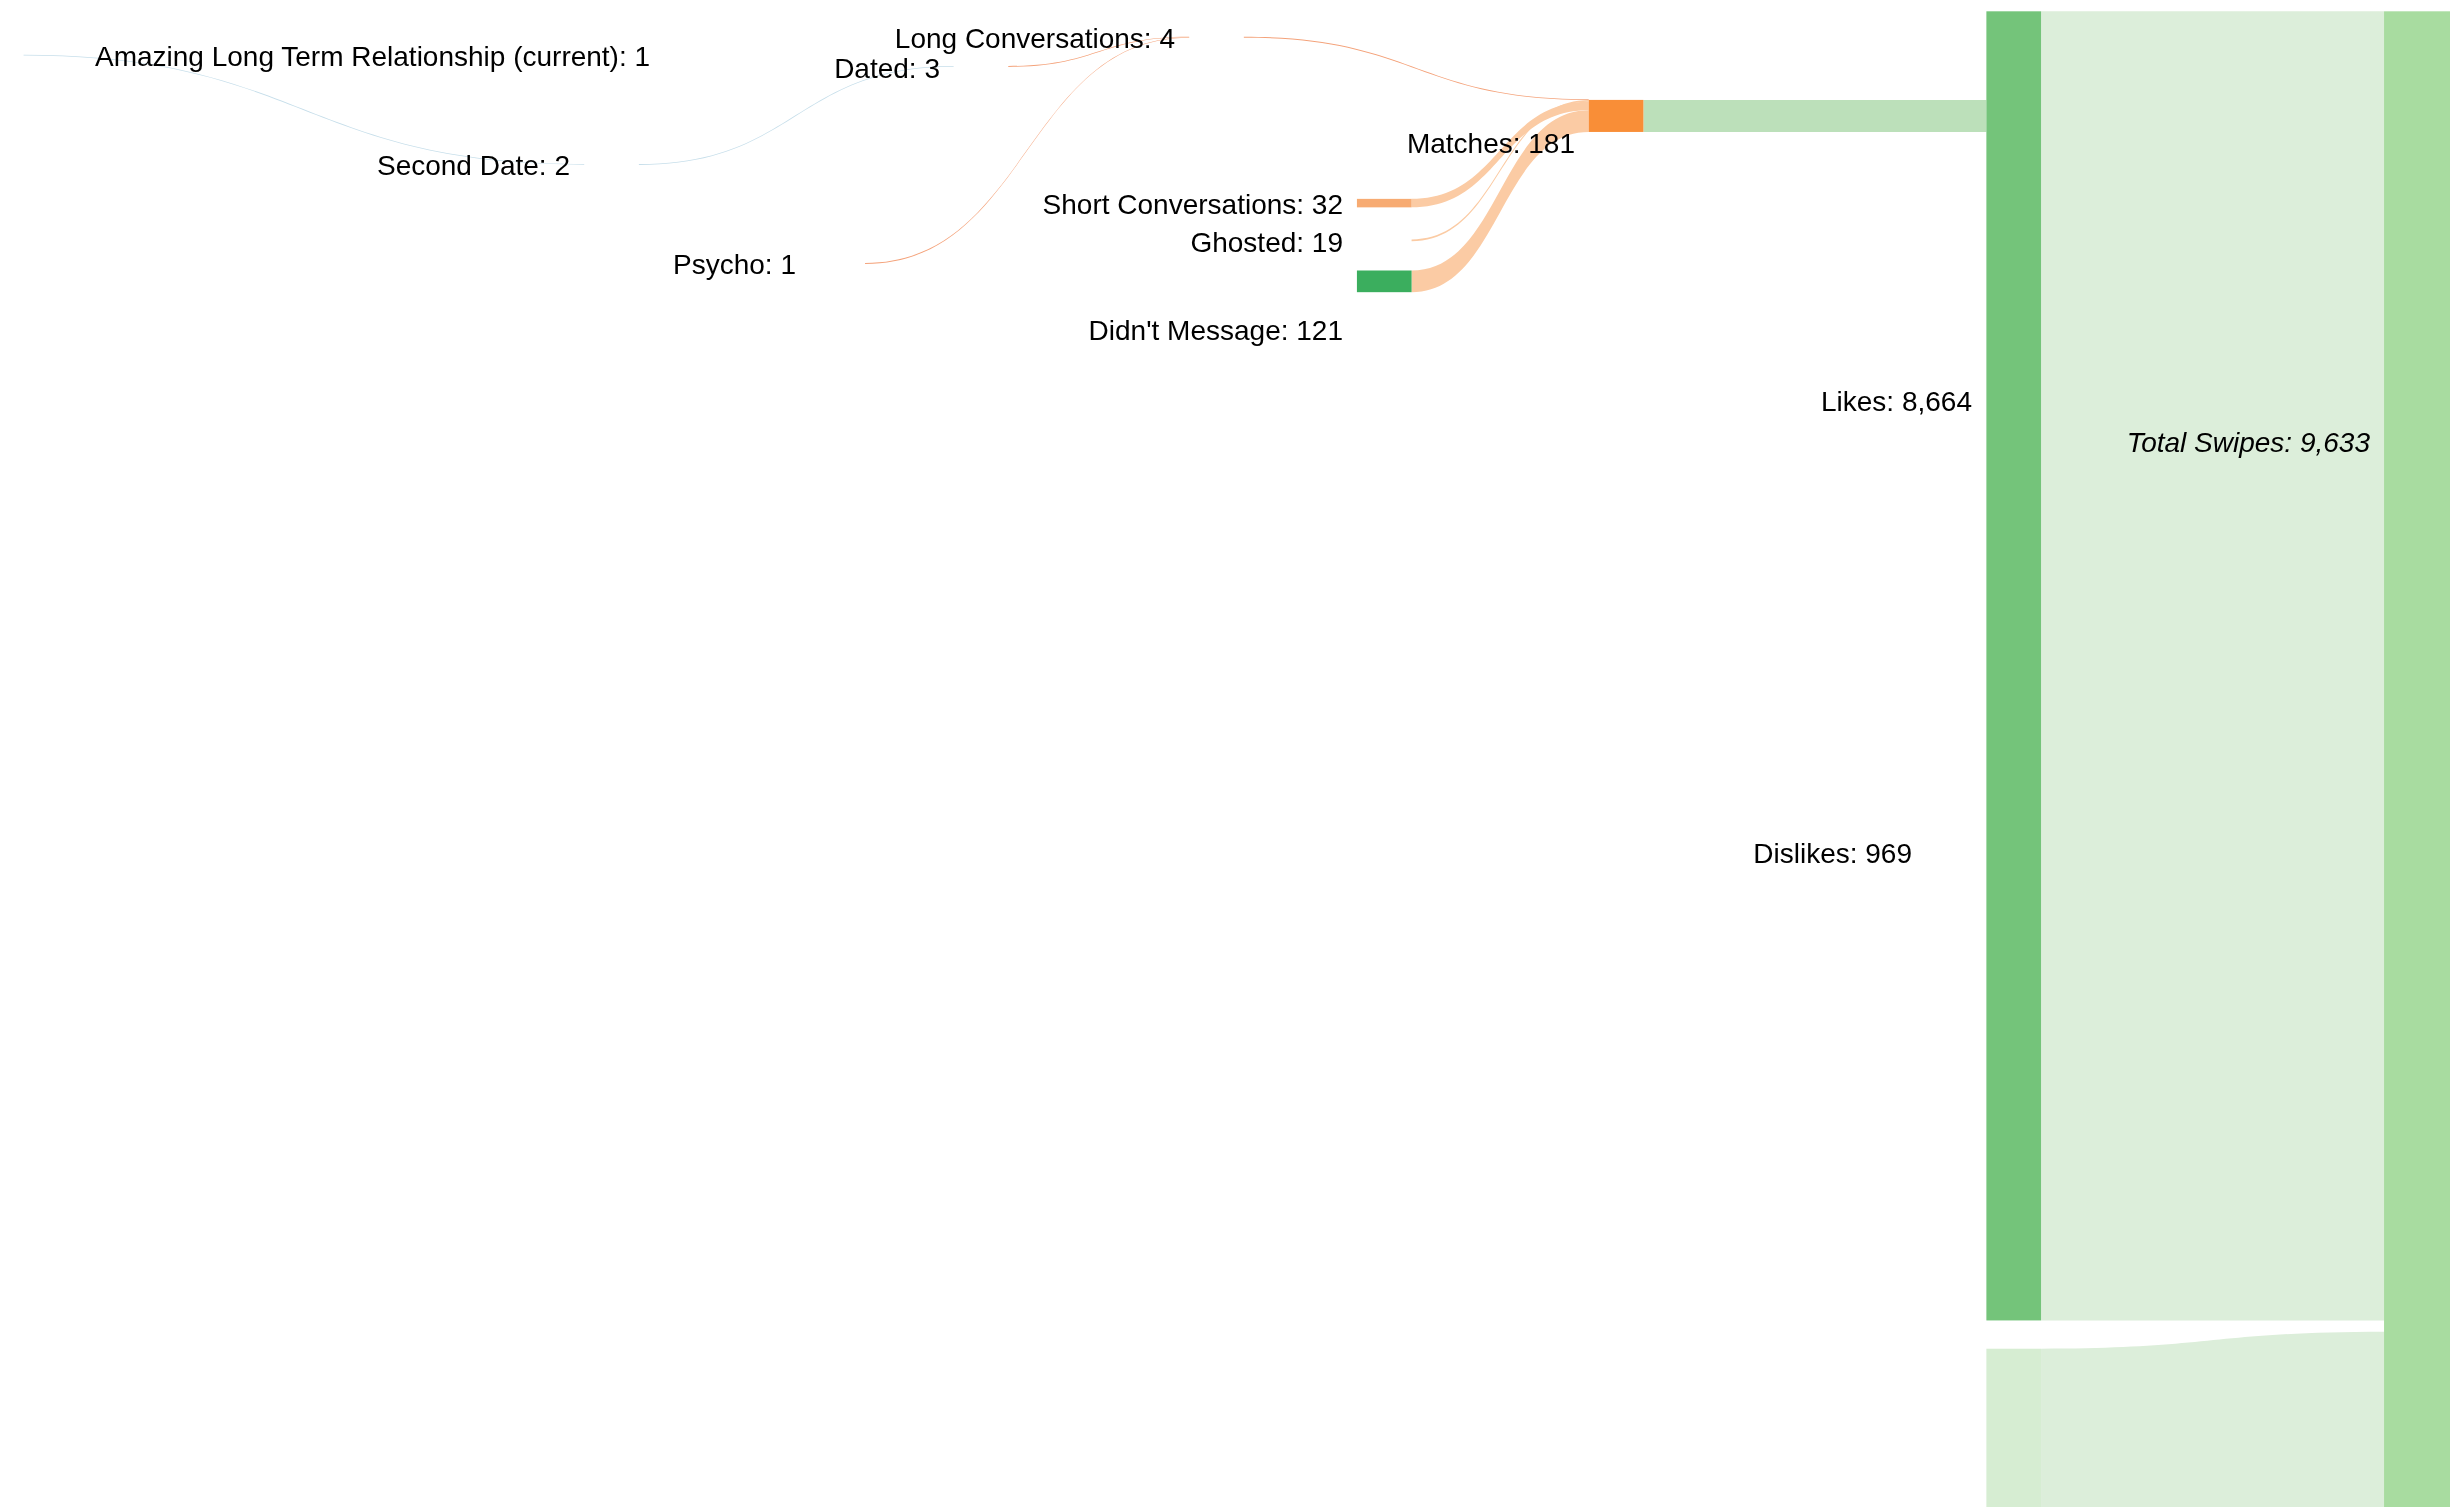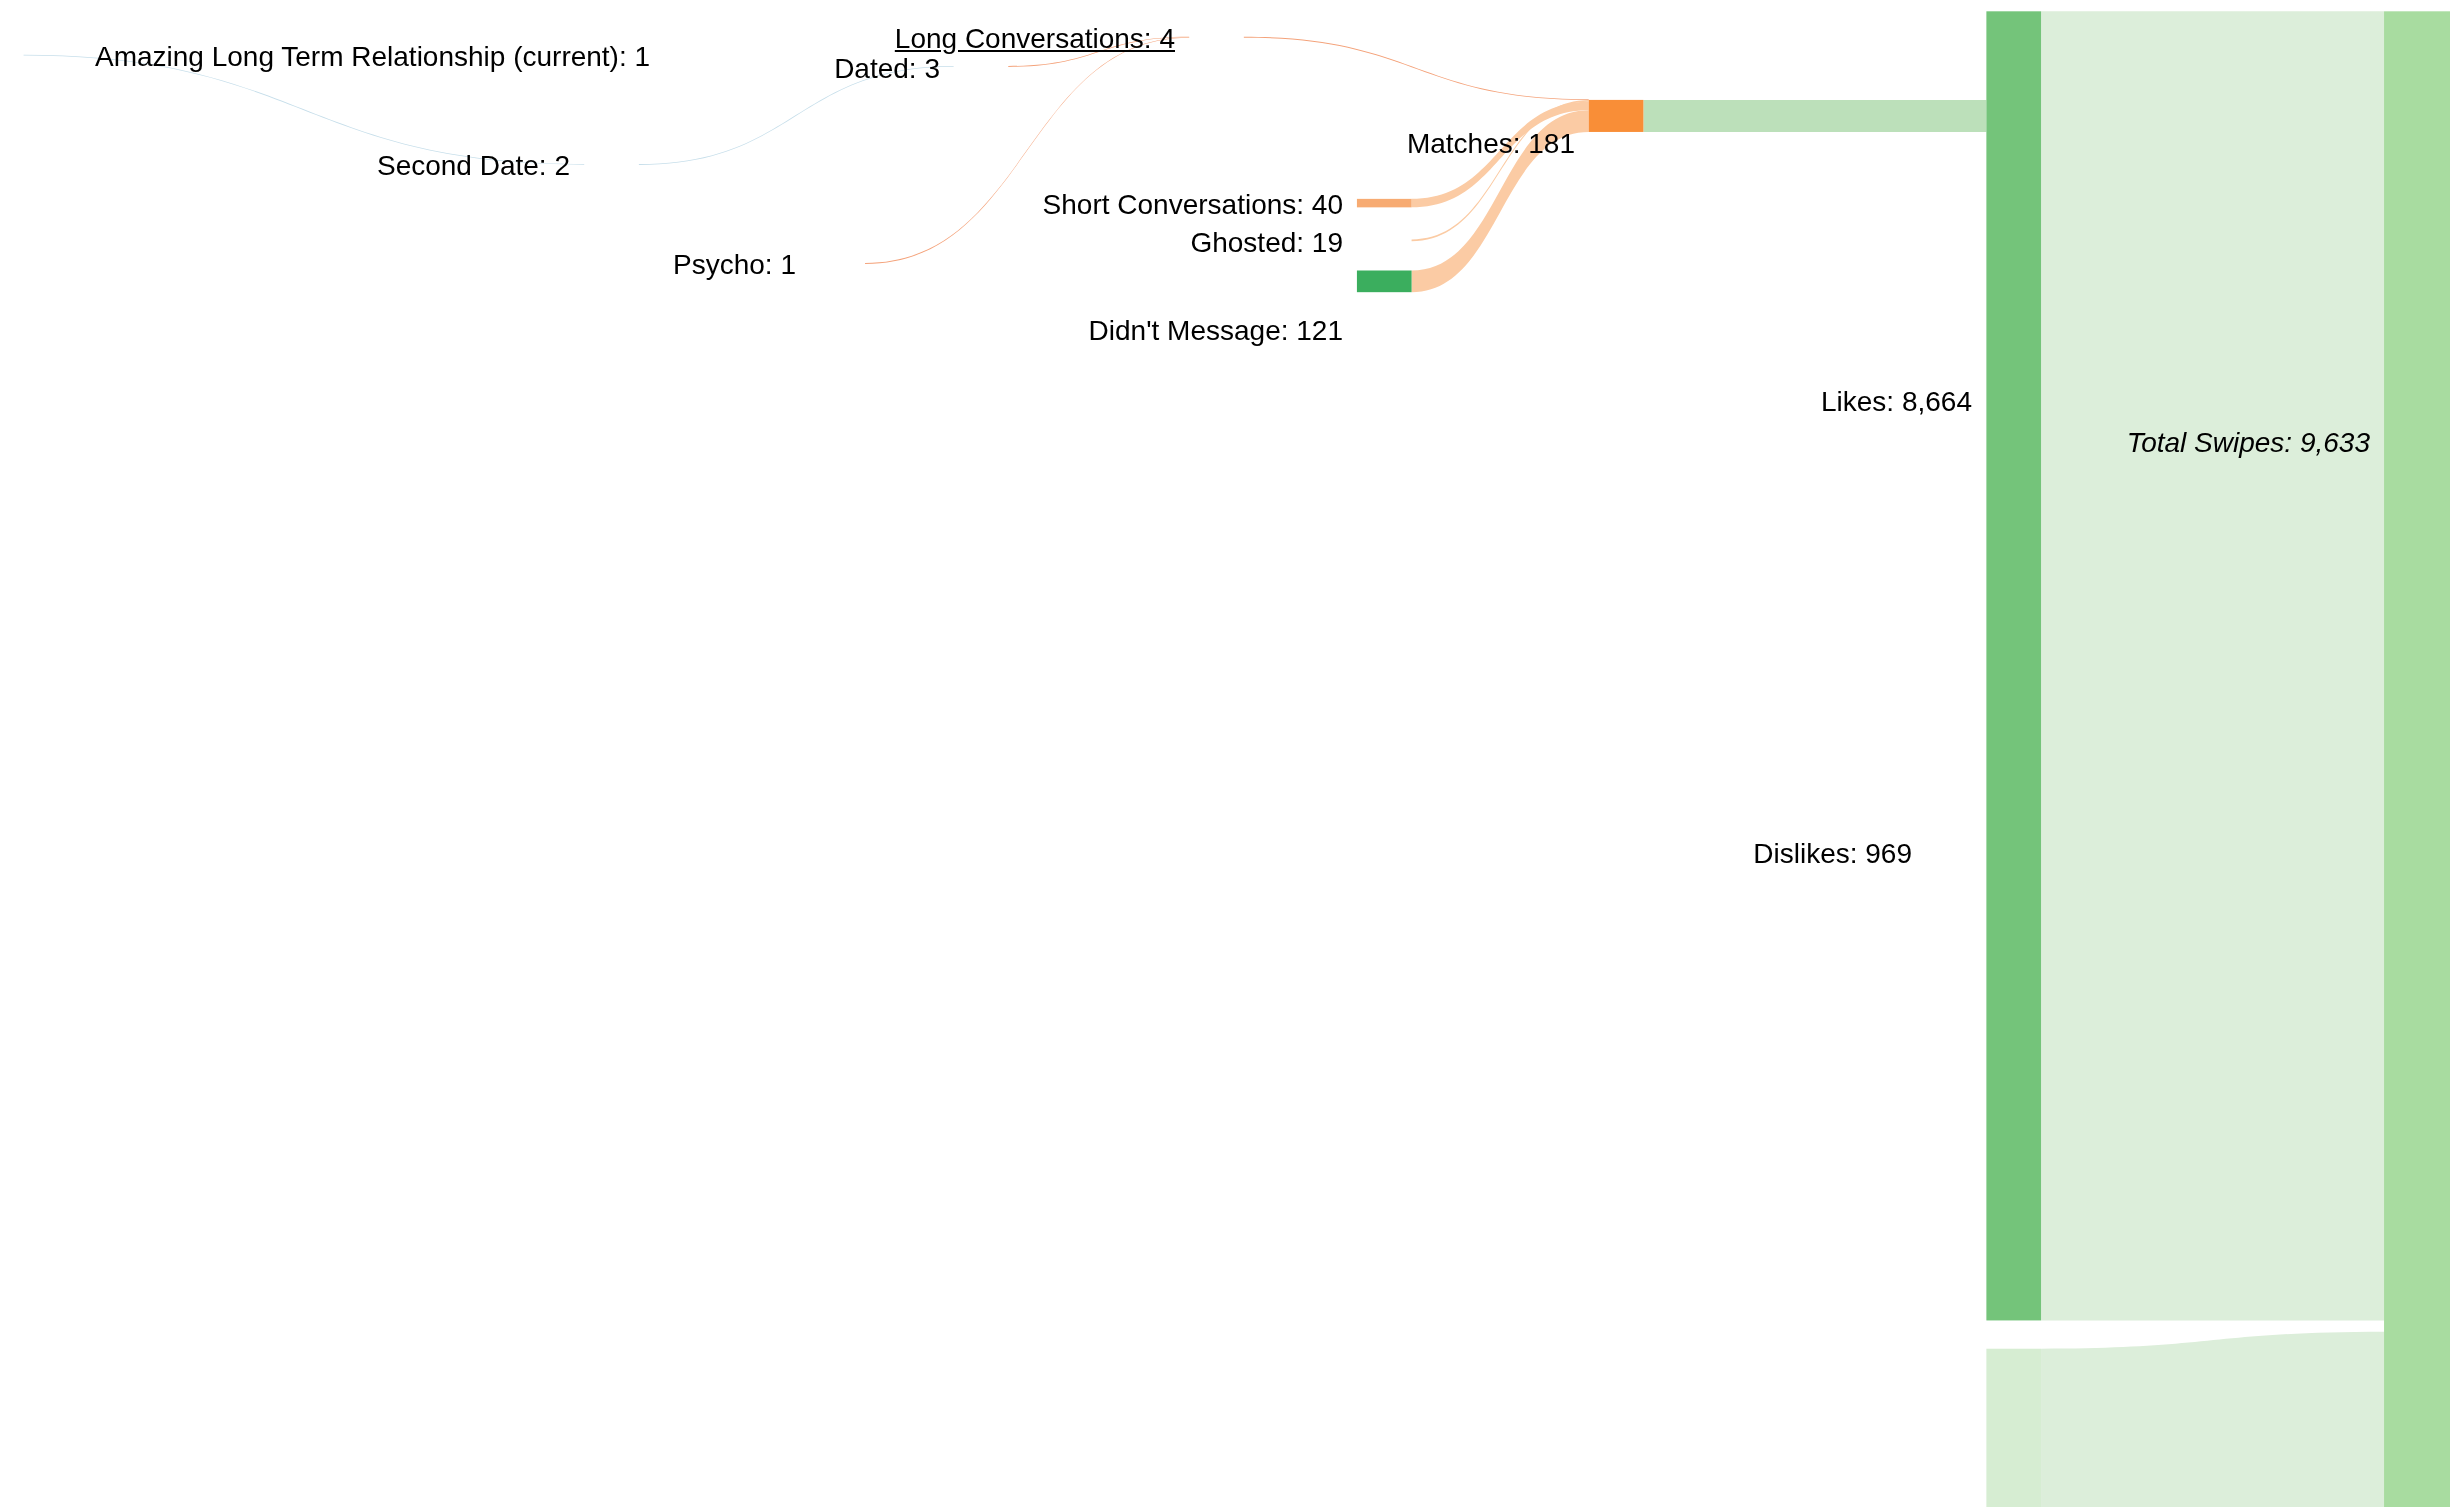--- a/index.html
+++ b/index.html
@@ -46,22 +46,22 @@
         <rect x="1440" y="287" width="58" height="23" fill="#3BAE5E" stroke="none"></rect>
         <rect x="1440" y="211" width="58" height="9" fill="#F7AB72" stroke="none"></rect>
       </g>
   </svg>
   <div id="labels-layer">
       <div class="nodelabel nl-right" style="left: 2370px; top: 443px; font-style: italic;">Total Swipes: 9,633</div>
       <div class="nodelabel nl-right" style="left: 1972px; top: 402px;">Likes: 8,664</div>
       <div class="nodelabel nl-right" style="left: 1912px; top: 854px;">Dislikes: 969</div>
       <div class="nodelabel nl-right" style="left: 1575px; top: 116px; margin-top: 28px;">Matches: 181</div>
       <div class="nodelabel nl-right" style="left: 1343px; top: 285px; margin-top: 46px;">Didn't Message: 121</div>
-      <div class="nodelabel nl-right" style="left: 1343px; top: 205px;">Short Conversations: 40</div>
+      <div class="nodelabel nl-right" style="left: 1343px; top: 205px;">Short Conversations: 32</div>
       <div class="nodelabel nl-right" style="left: 1343px; top: 243px;">Ghosted: 19</div>
-      <div class="nodelabel nl-right" style="left: 1175px; top: 39px; text-decoration: underline;">Long Conversations: 4</div>
+      <div class="nodelabel nl-right" style="left: 1175px; top: 39px;">Long Conversations: 4</div>
       <div class="nodelabel nl-right" style="left: 940px; top: 69px;">Dated: 3</div>
       <div class="nodelabel nl-right" style="left: 796px; top: 265px;">Psycho: 1</div>
       <div class="nodelabel nl-right" style="left: 570px; top: 166px; text-align: right;">Second Date: 2</div>
       <div class="nodelabel nl-left" style="left: 83px; top: 57px;">Amazing Long Term Relationship (current): 1</div>
     </div>
 </div>
 
 
 </body></html>

